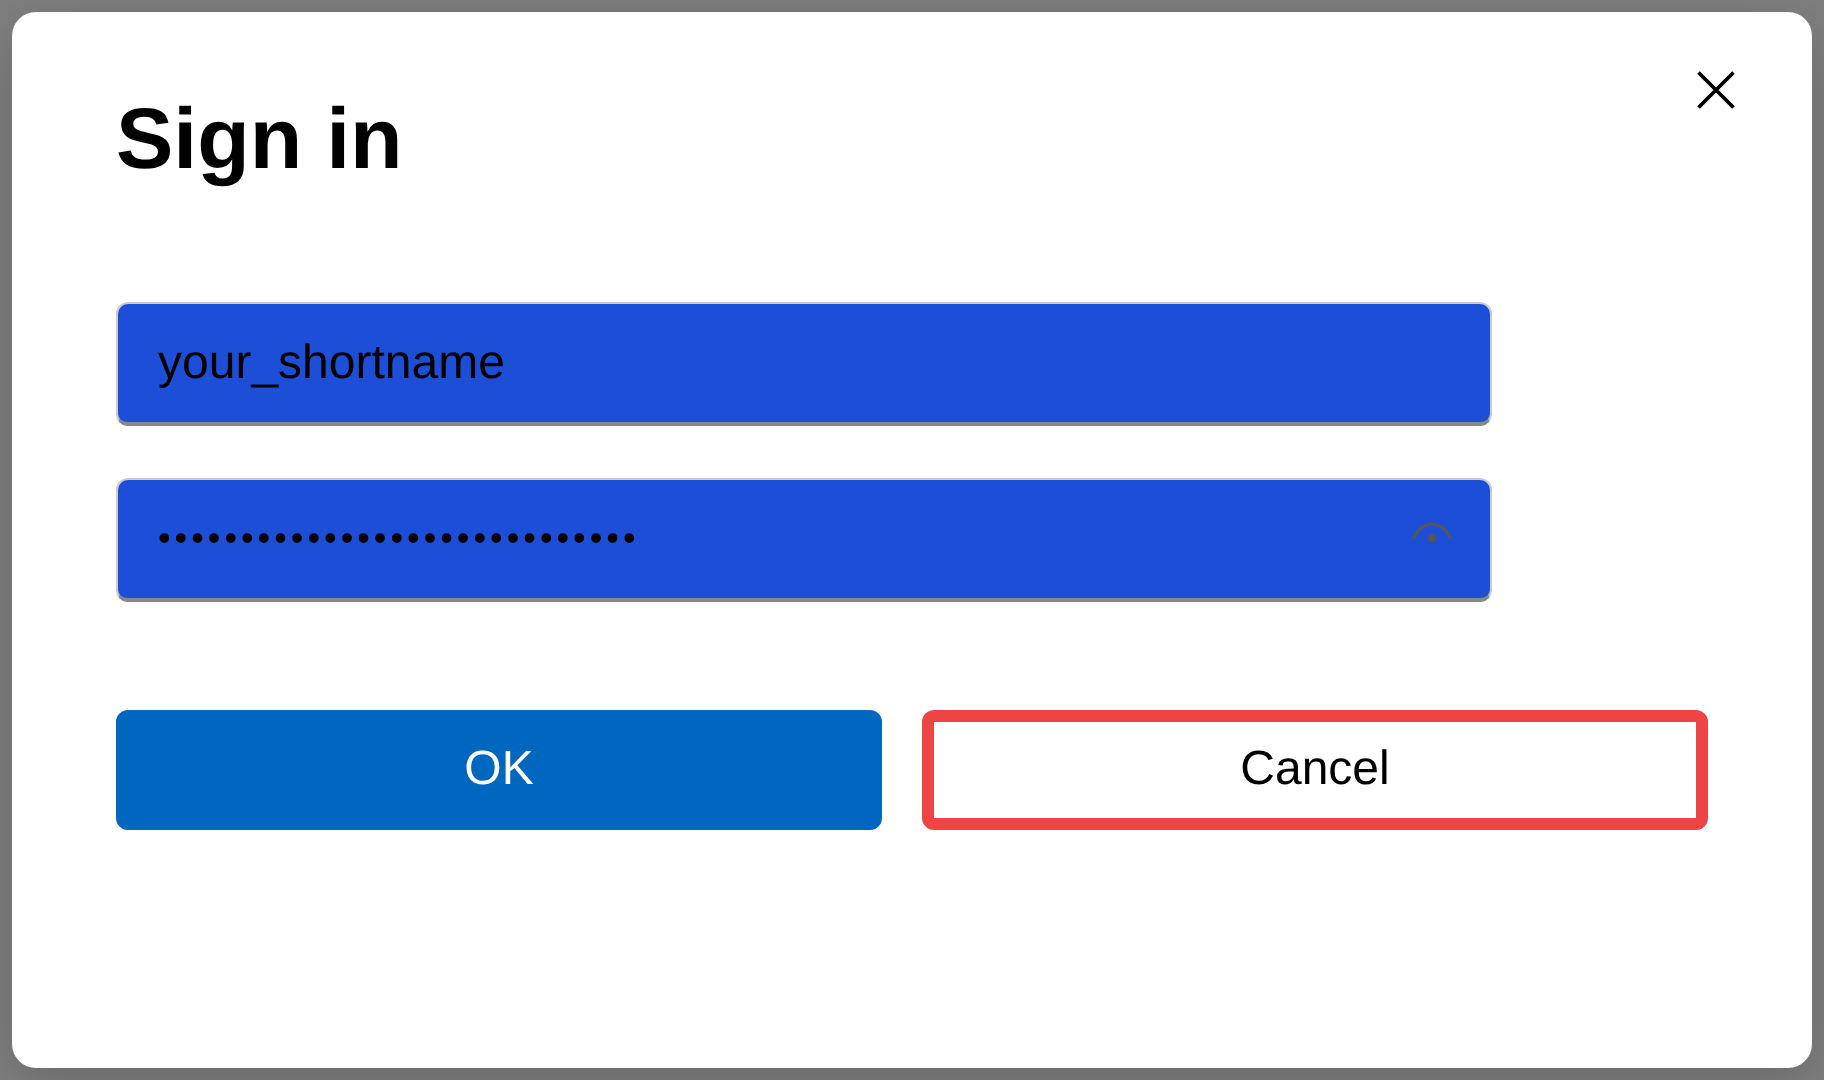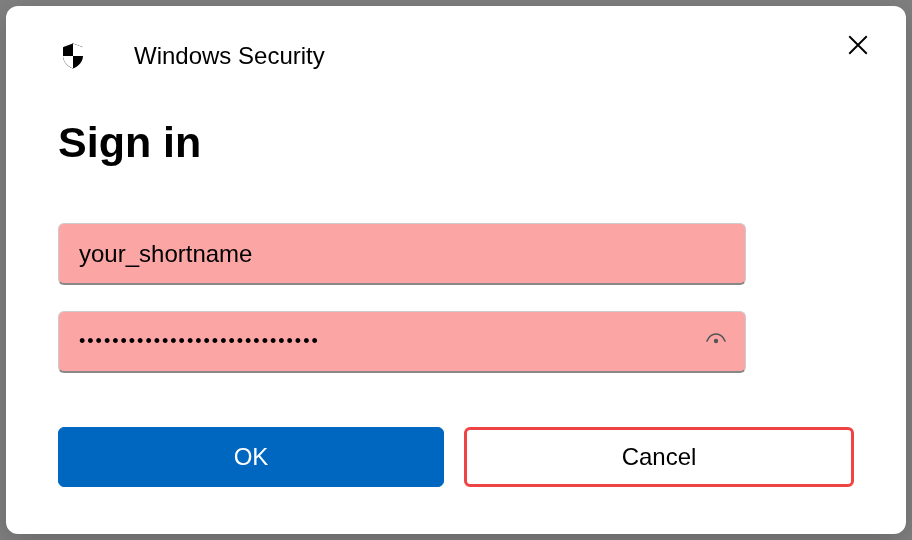--- a/index.html
+++ b/index.html
@@ -82,21 +82,21 @@
     .input-field {
       width: 688px;
       height: 62px;
       border: 1px solid #cccccc;
       border-bottom: 2px solid #888888;
       border-radius: 6px;
       padding: 0 20px;
       font-size: 24px;
       font-family: inherit;
       color: #000000;
-      background: #fca5a5;
+      background: #1d4ed8;
       outline: none;
       margin-bottom: 26px;
       display: block;
     }
 
     .password-wrapper {
       position: relative;
       width: 688px;
     }
 
@@ -129,21 +129,21 @@
       padding: 0 52px;
     }
 
     .btn {
       flex: 1;
       height: 60px;
       border-radius: 6px;
       font-size: 24px;
       font-family: inherit;
       cursor: pointer;
-      border: 3px solid #ef4444;
+      border: 6px solid #ef4444;
     }
 
     .btn-primary {
       background: #0067c0;
       color: #ffffff;
       border: 1px solid #0067c0;
     }
 
     .btn-secondary {
       background: #ffffff;
@@ -152,41 +152,20 @@
 
     input[type="password"]::-ms-reveal {
       display: none;
     }
   </style>
 </head>
 <body>
 
 <div class="dialog">
 
-  <div class="titlebar">
-    <span class="shield-icon">
-      <svg viewBox="0 0 24 24" width="30" height="30">
-        <path d="M12 2 L4 5 L4 11 C4 16 7 20 12 22 L12 12 L20 12 L20 5 L12 2 Z" fill="#000000"></path>
-        <path d="M12 2 L12 12 L4 12 L4 11 C4 16 7 20 12 22 L12 12 L20 12 L20 5 Z" fill="none"></path>
-        <g>
-          <path d="M12 2 L20 5 L20 12 L12 12 Z" fill="#000"></path>
-          <path d="M12 2 L4 5 L4 12 L12 12 Z" fill="#fff" stroke="#000" stroke-width="0"></path>
-          <path d="M4 12 L12 12 L12 22 C7 20 4 16 4 12 Z" fill="#000"></path>
-          <path d="M20 12 L12 12 L12 22 C17 20 20 16 20 12 Z" fill="#fff"></path>
-        </g>
-        <g>
-          <path d="M12 2 L4 5 L4 12 L12 12 Z" fill="#000"></path>
-          <path d="M12 2 L20 5 L20 12 L12 12 Z" fill="#fff"></path>
-          <path d="M4 12 L12 12 L12 22 C7 20 4 16 4 12 Z" fill="#fff"></path>
-          <path d="M20 12 L12 12 L12 22 C17 20 20 16 20 12 Z" fill="#000"></path>
-        </g>
-      </svg>
-    </span>
-    <span class="titlebar-text">Windows Security</span>
-  </div>
 
   <button class="close-button">
     <span>
       <svg viewBox="0 0 16 16">
           <path d="M1 1 L15 15 M15 1 L1 15" stroke="#000" stroke-width="1.5" fill="none"></path>
         </svg>
     </span>
   </button>
 
   <div class="content">

